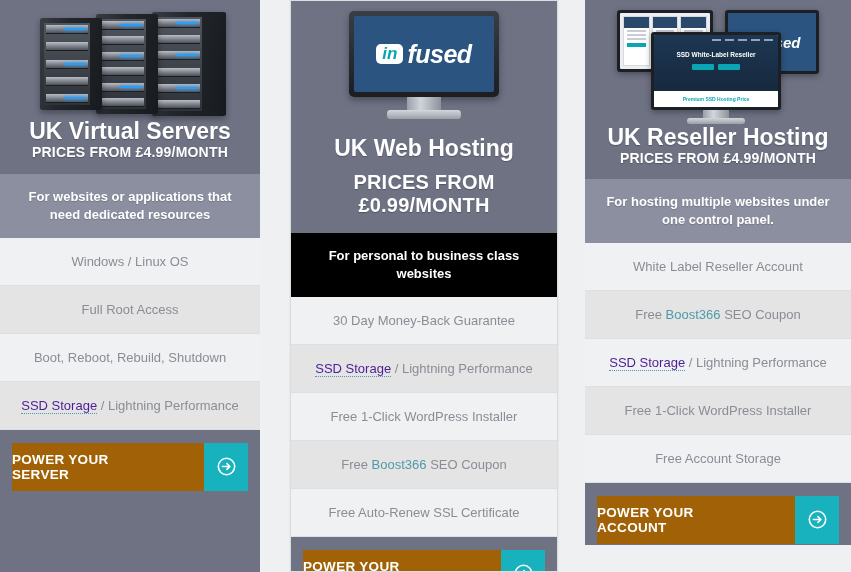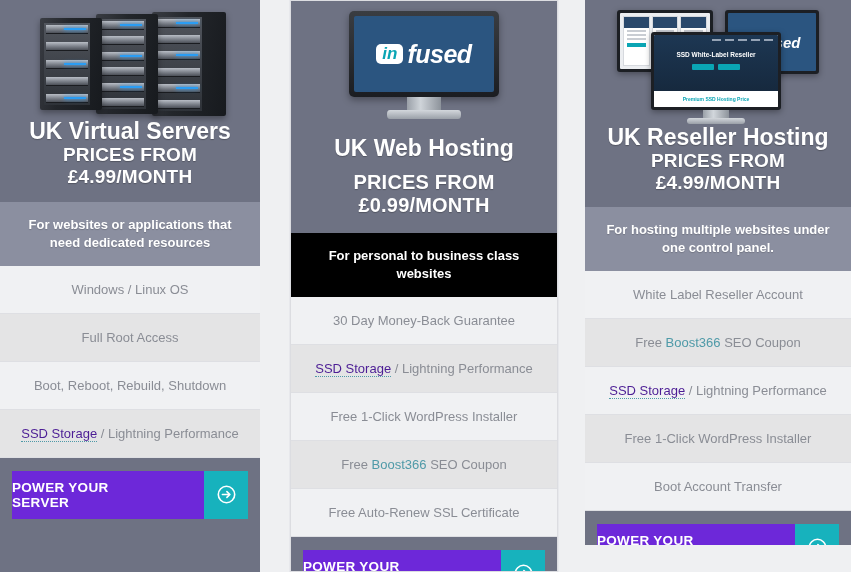--- a/index.html
+++ b/index.html
@@ -129,21 +129,21 @@
   .fr-base { position: absolute; left: 74px; top: 112px; width: 58px; height: 6px;
              background: linear-gradient(180deg,#d3d7dc,#9aa0a8); border-radius: 3px/3px; }
 
   
   .titlewrap { text-align: center; padding: 0 12px; }
   .title {
     color: #fff; font-weight: bold; font-size: 23px; line-height: 1.15;
     text-shadow: 0 1px 1px rgba(0,0,0,.25);
   }
   .price {
-    color: #ffffff; font-weight: bold; font-size: 19px; letter-spacing: .2px;
+    color: #ffffff; font-weight: bold; font-size: 14px; letter-spacing: .2px;
     text-shadow: 0 1px 1px rgba(0,0,0,.25);
   }
 
   
   .subtitle {
     background: #8b8fa0; color: #fff; font-weight: bold; font-size: 13px;
     line-height: 1.35; text-align: center; padding: 14px 18px;
     text-shadow: 0 1px 1px rgba(0,0,0,.18);
   }
   .subtitle.dark { background: #000000; }
@@ -157,21 +157,21 @@
     white-space: nowrap; overflow: hidden; text-overflow: ellipsis;
   }
   .feat:nth-child(even) { background: #e4e4e5; }
   .link-ssd { color: #4c1d95; border-bottom: 1px dotted #4f9aa8; text-align: center; }
   .link-boost { color: #4f9aa8; }
 
   
   .ctawrap { padding: 13px 12px; background: #6e7283; }
   .cta {
     display: flex; align-items: stretch; height: 48px; width: 100%;
-    background: #6d28d9; cursor: pointer; gap: 43px;
+    background: #a16207; cursor: pointer; gap: 43px;
   }
   .cta .label {
     flex: 1; display: flex; align-items: center; justify-content: center;
     color: #fff; font-weight: bold; font-size: 13.5px; letter-spacing: .3px;
     text-transform: uppercase;
   }
   .cta .arrow {
     width: 44px; background: #17b2bd;
     display: flex; align-items: center; justify-content: center;
   }
@@ -349,21 +349,21 @@
         <div class="title">UK Reseller Hosting</div>
         <div class="price">PRICES FROM £4.99/MONTH</div>
       </div>
     </div>
     <div class="subtitle">For hosting multiple websites under one control panel.</div>
     <div class="features">
       <div class="feat"><span>White Label Reseller Account</span></div>
       <div class="feat"><span>Free </span><a class="link-boost">Boost366</a><span> SEO Coupon</span></div>
       <div class="feat"><a class="link-ssd">SSD Storage</a><span> / Lightning Performance</span></div>
       <div class="feat"><span>Free 1-Click WordPress Installer</span></div>
-      <div class="feat"><span>Boot Account Transfer</span></div>
+      <div class="feat"><span>Free Account Storage</span></div>
     </div>
     <div class="ctawrap">
       <div class="cta">
         <div class="label">POWER YOUR ACCOUNT</div>
         <div class="arrow">
           <svg width="19" height="19" viewBox="0 0 19 19">
             <circle cx="9.5" cy="9.5" r="8.2" fill="none" stroke="#fff" stroke-width="1.6"></circle>
             <path d="M5.4 9.5 H12.4 M9.9 6.6 L12.9 9.5 L9.9 12.4" fill="none" stroke="#fff" stroke-width="1.6" stroke-linecap="round" stroke-linejoin="round"></path>
           </svg>
         </div>

